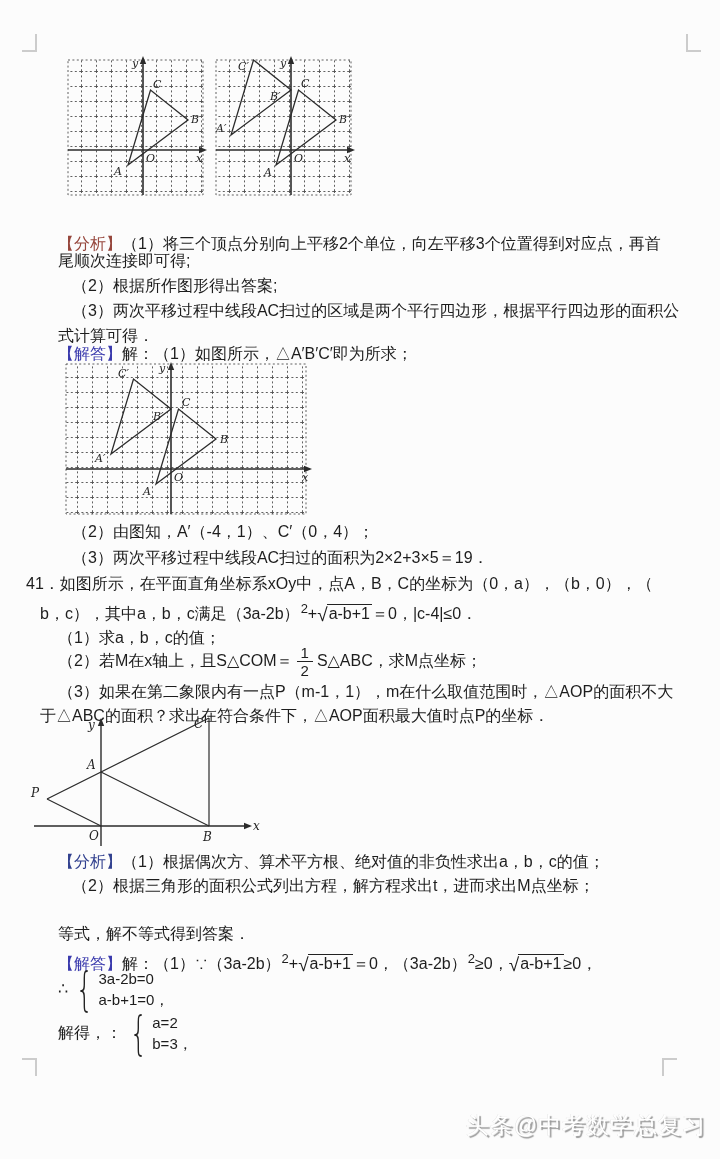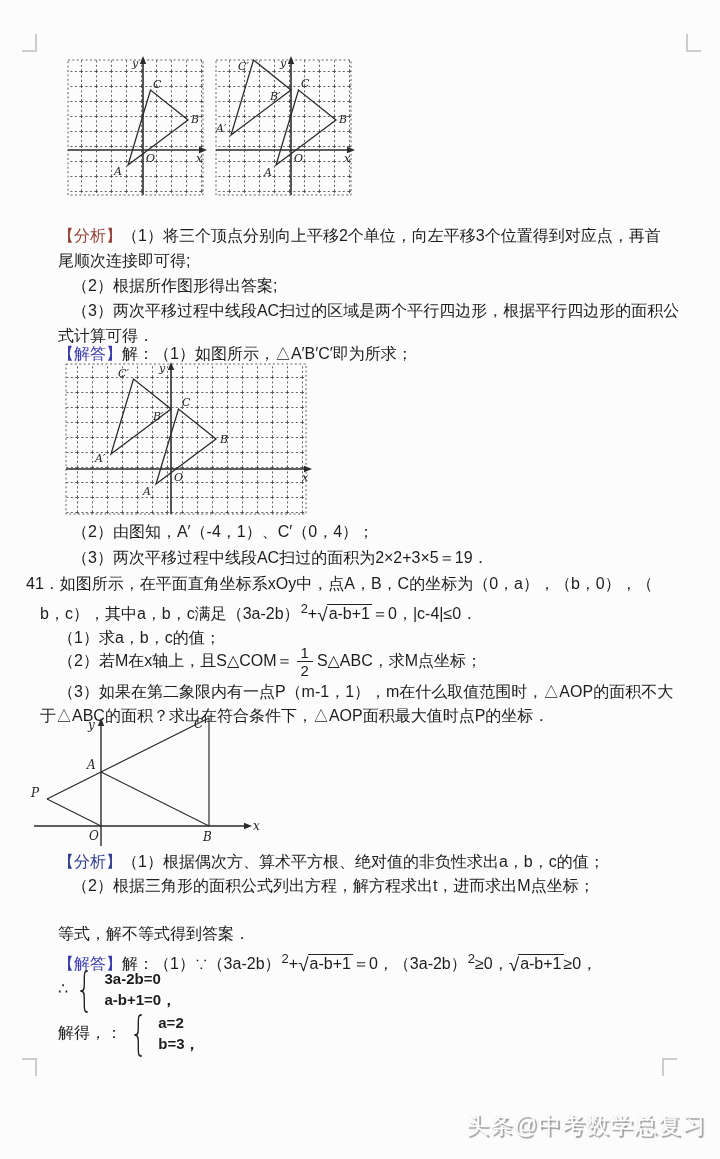--- a/index.html
+++ b/index.html
@@ -8,21 +8,21 @@
   .ln{position:absolute;white-space:nowrap;font-size:16px;line-height:24px;}
   .c-an1{color:#96463c;}
   .c-ans{color:#3a3aad;}
   .c-an2{color:#32418f;}
   .sup{font-size:13px;vertical-align:6px;margin-left:1px;}
   .rt{font-size:19px;vertical-align:-2px;margin-right:-1px;}
   .rad{border-top:1.5px solid #222;padding:0 2px;}
   .frac{display:inline-block;vertical-align:middle;text-align:center;margin:0 4px;}
   .frac .num{display:block;border-bottom:1.4px solid #222;padding:0 4px;line-height:17px;font-size:15px;}
   .frac .den{display:block;line-height:17px;font-size:15px;}
-  .stack{display:inline-block;vertical-align:middle;margin-left:10px;font-weight:bold;}
+  .stack{display:inline-block;vertical-align:middle;margin-left:4px;}
   .stack span{display:block;font-size:15px;line-height:21px;}
   .brace{display:inline-block;font-size:46px;font-weight:100;vertical-align:middle;
          transform:scale(.6,1);margin:0 -5px 0 2px;color:#222;font-family:"DejaVu Sans",sans-serif;}
   .sys-sign{display:inline-block;vertical-align:middle;font-size:16px;}
   .cm{position:absolute;width:13px;height:16px;}
   .cm-tl{left:22px;top:34px;border-right:2px solid #cccccc;border-bottom:2px solid #cccccc;}
   .cm-tr{left:686px;top:34px;border-left:2px solid #cccccc;border-bottom:2px solid #cccccc;}
   .cm-bl{left:22px;top:1058px;border-right:2px solid #cccccc;border-top:2px solid #cccccc;}
   .cm-br{left:662px;top:1058px;border-left:2px solid #cccccc;border-top:2px solid #cccccc;}
   .wm{position:absolute;right:14px;top:1110px;font-size:23px;letter-spacing:1px;color:#ffffff;
@@ -78,21 +78,21 @@
     <text class="vl" x="130" y="106">x</text>
     <text class="vl" x="80" y="106">O</text>
     <text class="vl" x="50" y="120">A</text>
     <text class="vl" x="125" y="67">B</text>
     <text class="vl" x="87" y="31">C</text>
     <text class="vl" x="2" y="76">A′</text>
     <text class="vl" x="56" y="44">B′</text>
     <text class="vl" x="24" y="14">C′</text>
   </svg>
 
-  <div class="ln" style="left:58px;top:224px"><span class="c-an1">【分析】</span><span>（1）将三个顶点分别向上平移2个单位，向左平移3个位置得到对应点，再首</span></div>
+  <div class="ln" style="left:58px;top:232px"><span class="c-an1">【分析】</span><span>（1）将三个顶点分别向上平移2个单位，向左平移3个位置得到对应点，再首</span></div>
   <div class="ln" style="left:58px;top:249px">尾顺次连接即可得;</div>
   <div class="ln" style="left:72px;top:274px">（2）根据所作图形得出答案;</div>
   <div class="ln" style="left:72px;top:299px">（3）两次平移过程中线段AC扫过的区域是两个平行四边形，根据平行四边形的面积公</div>
   <div class="ln" style="left:58px;top:324px">式计算可得．</div>
   <div class="ln" style="left:58px;top:342px"><span class="c-ans">【解答】</span><span>解：（1）如图所示，△A′B′C′即为所求；</span></div>
 
   <svg class="fig" style="left:62px;top:362px" width="252" height="154">
     <defs>
       <pattern id="gp3" width="15" height="15" patternUnits="userSpaceOnUse">
         <path d="M0 .5 H15 M.5 0 V15" stroke="#4f4f4f" stroke-width="0.9" stroke-dasharray="2 2.4" fill="none"></path>

